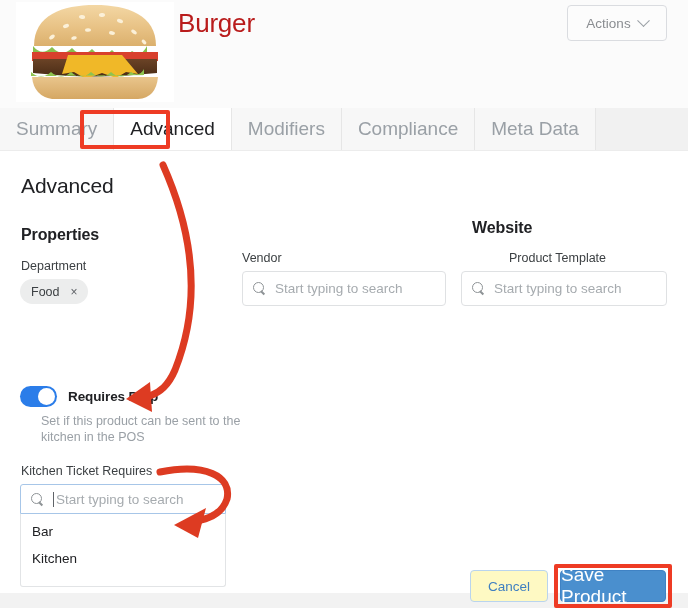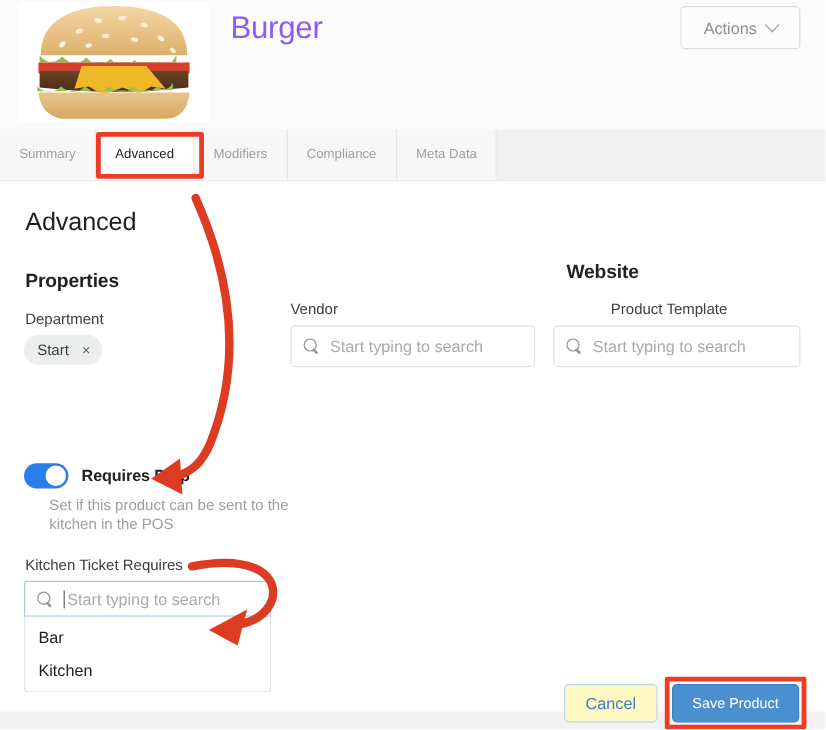--- a/index.html
+++ b/index.html
@@ -30,24 +30,23 @@
     left: 16px; top: 2px;
     width: 158px; height: 100px;
     background: #ffffff;
     overflow: hidden;
   }
   .hero-img svg { display: block; }
   .product-title {
     position: absolute;
     left: 178px; top: 8px;
     font-size: 26px;
-    color: #8b5cf6;
+    color: #b91c1c;
     letter-spacing: -0.2px;
     font-weight: 400;
-    margin-left: 14px;
   }
   .actions-btn {
     position: absolute;
     right: 21px; top: 5px;
     width: 100px; height: 36px;
     border: 1px solid #dadce0;
     border-radius: 4px;
     background: #fcfcfc;
     display: flex;
     align-items: center;
@@ -74,21 +73,21 @@
     background: #f1f1f1;
     display: flex;
     align-items: flex-start;
   }
   .tab {
     height: 42px;
     padding: 0 16px;
     display: flex;
     align-items: center;
     justify-content: center;
-    font-size: 11px;
+    font-size: 19px;
     color: #9aa0a6;
     background: #f7f7f7;
     border-right: 1px solid #e6e6e6;
     cursor: pointer;
     white-space: nowrap;
   }
   .tab.active {
     background: #ffffff;
     color: #202124;
   }
@@ -264,21 +263,21 @@
   .caret {
     width: 1px; height: 15px;
     background: #5f6368;
     margin-right: -7px;
   }
   .ktl-list {
     border: 1px solid #e2e4e6;
     border-top: none;
     border-radius: 0 0 3px 3px;
     background: #fff;
-    padding: 4px 0 4px 0;
+    padding: 4px 0 14px 0;
   }
   .ktl-opt {
     height: 27px;
     display: flex;
     align-items: center;
     padding-left: 11px;
     font-size: 13.5px;
     color: #202124;
     cursor: pointer;
   }
@@ -297,21 +296,21 @@
     cursor: pointer;
   }
   .btn-save {
     position: absolute;
     left: 560px; top: 570px;
     width: 106px; height: 32px;
     border: 1px solid #3f82c4;
     border-radius: 4px;
     background: #4a8fce;
     color: #ffffff;
-    font-size: 12px;
+    font-size: 19px;
     display: flex; align-items: center; justify-content: center;
     cursor: pointer;
   }
 
   
   .hl {
     position: absolute;
     border: 4px solid #ee3b24;
     border-radius: 2px;
     pointer-events: none;
@@ -399,21 +398,21 @@
   </div>
 
   <div class="content-sheet"></div>
   <div class="bottom-strip"></div>
 
   <div class="h1">Advanced</div>
 
   <div class="h2 properties">Properties</div>
   <div class="field-label lbl-department">Department</div>
   <div class="chip">
-    <span>Start</span>
+    <span>Food</span>
     <span class="chip-x">×</span>
   </div>
 
   <div class="field-label lbl-vendor">Vendor</div>
   <div class="search-box vendor">
     <span class="mag"></span>
     <span class="search-ph">Start typing to search</span>
   </div>
 
   <div class="h2 website">Website</div>

